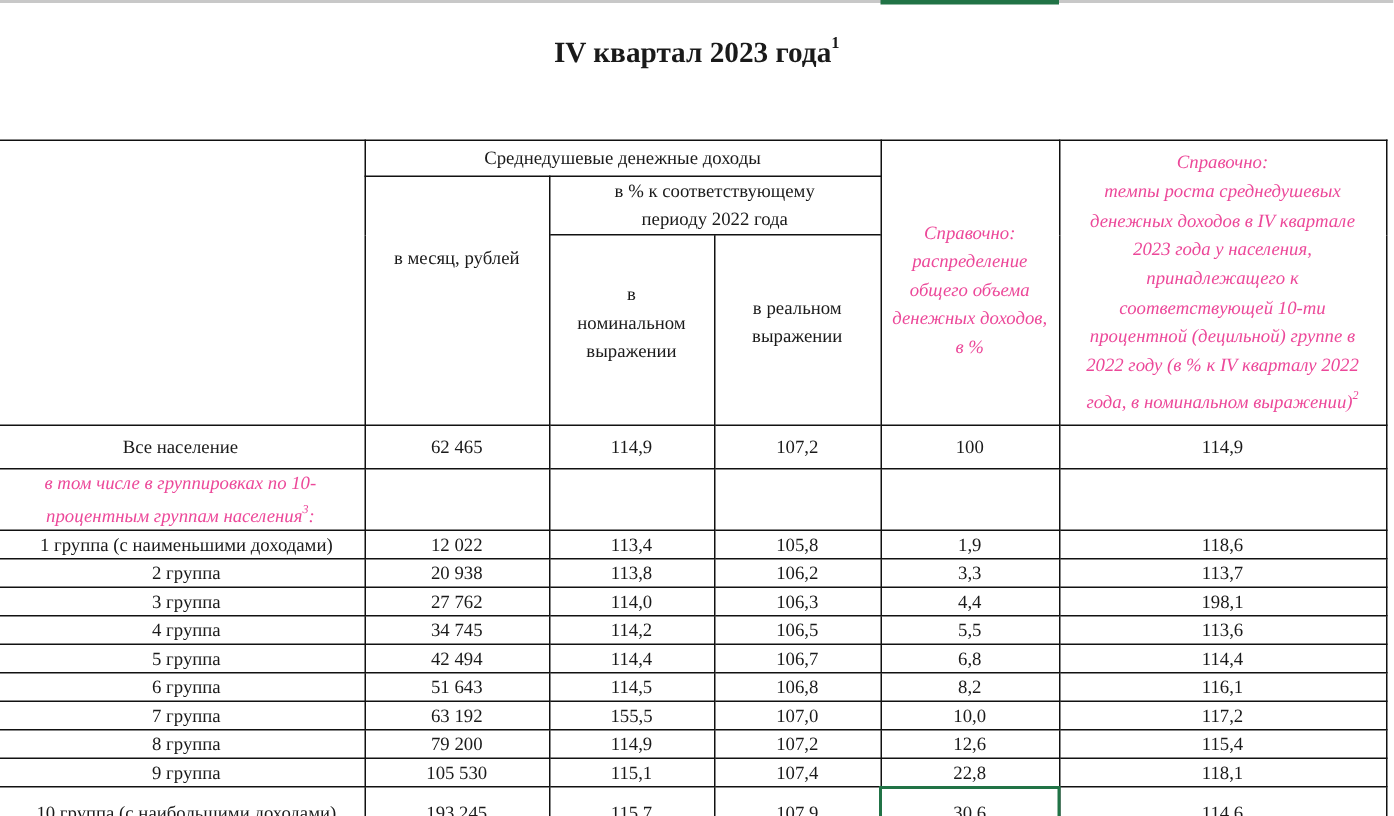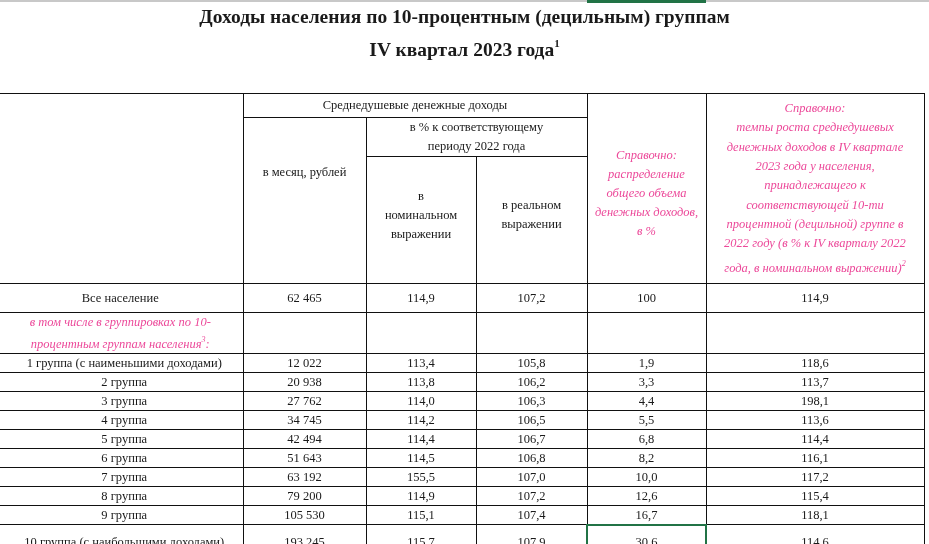--- a/index.html
+++ b/index.html
@@ -11,21 +11,21 @@
       position: absolute; left: 0; top: 0; width: 929px; height: 2px;
       background: #c8c8c8;
     }
     .topstrip .col-hl {
       position: absolute; top: 0; height: 3px; background: #217346;
     }
     .title-block {
       position: absolute; left: 0; top: 4px; width: 929px; text-align: center;
       font-weight: bold; font-size: 19.5px; line-height: 26px; color: #1a1a1a;
     }
-    .title-block .line3 { margin-top: 0; }
+    .title-block .line3 { margin-top: 12px; }
     .title-block sup { font-size: 11px; vertical-align: 9px; }
 
     table.grid {
       position: absolute; left: -2px; top: 93px;
       border-collapse: collapse; table-layout: fixed;
       font-size: 12.5px;
     }
     table.grid td {
       border: 1px solid #111; padding: 0 4px; overflow: hidden;
       text-align: center; vertical-align: middle; line-height: 18px;
@@ -40,21 +40,20 @@
     sup.fn { font-size: 8px; vertical-align: 6px; }
   </style>
 </head>
 <body>
 
 <div class="topstrip">
   <div class="col-hl" style="left:587px;width:119px;"></div>
 </div>
 
 <div class="title-block">
-  <div>Доходы населения по 10-процентным (децильным) группам</div>
   <div class="line3"><span>IV квартал 2023 года</span><sup>1</sup></div>
 </div>
 
 <table class="grid">
   <colgroup>
     <col style="width:245px">
     <col style="width:123px">
     <col style="width:110px">
     <col style="width:111px">
     <col style="width:119px">
@@ -159,21 +158,21 @@
     <td>114,9</td>
     <td>107,2</td>
     <td>12,6</td>
     <td>115,4</td>
   </tr>
   <tr style="height:18px">
     <td class="rowlabel indent noleft">9 группа</td>
     <td>105 530</td>
     <td>115,1</td>
     <td>107,4</td>
-    <td>16,7</td>
+    <td>22,8</td>
     <td>118,1</td>
   </tr>
   <tr style="height:34px">
     <td class="rowlabel indent noleft">10 группа (с наибольшими доходами)</td>
     <td>193 245</td>
     <td>115,7</td>
     <td>107,9</td>
     <td class="selected"><span>30,6</span></td>
     <td>114,6</td>
   </tr>

